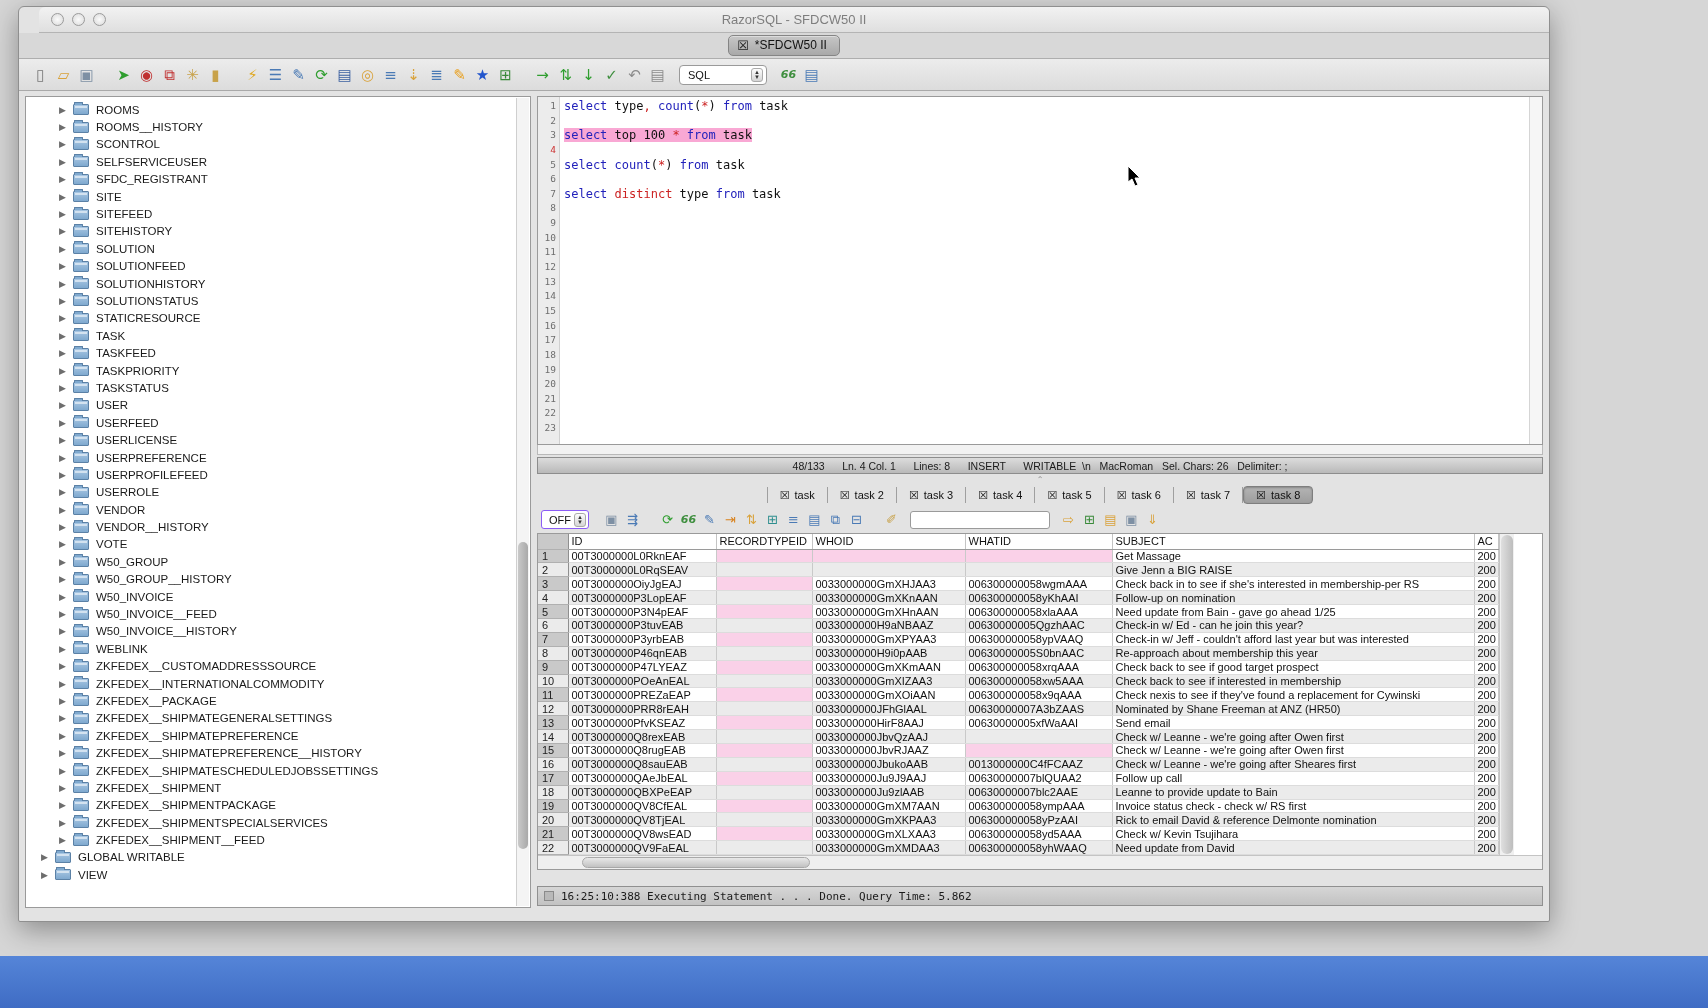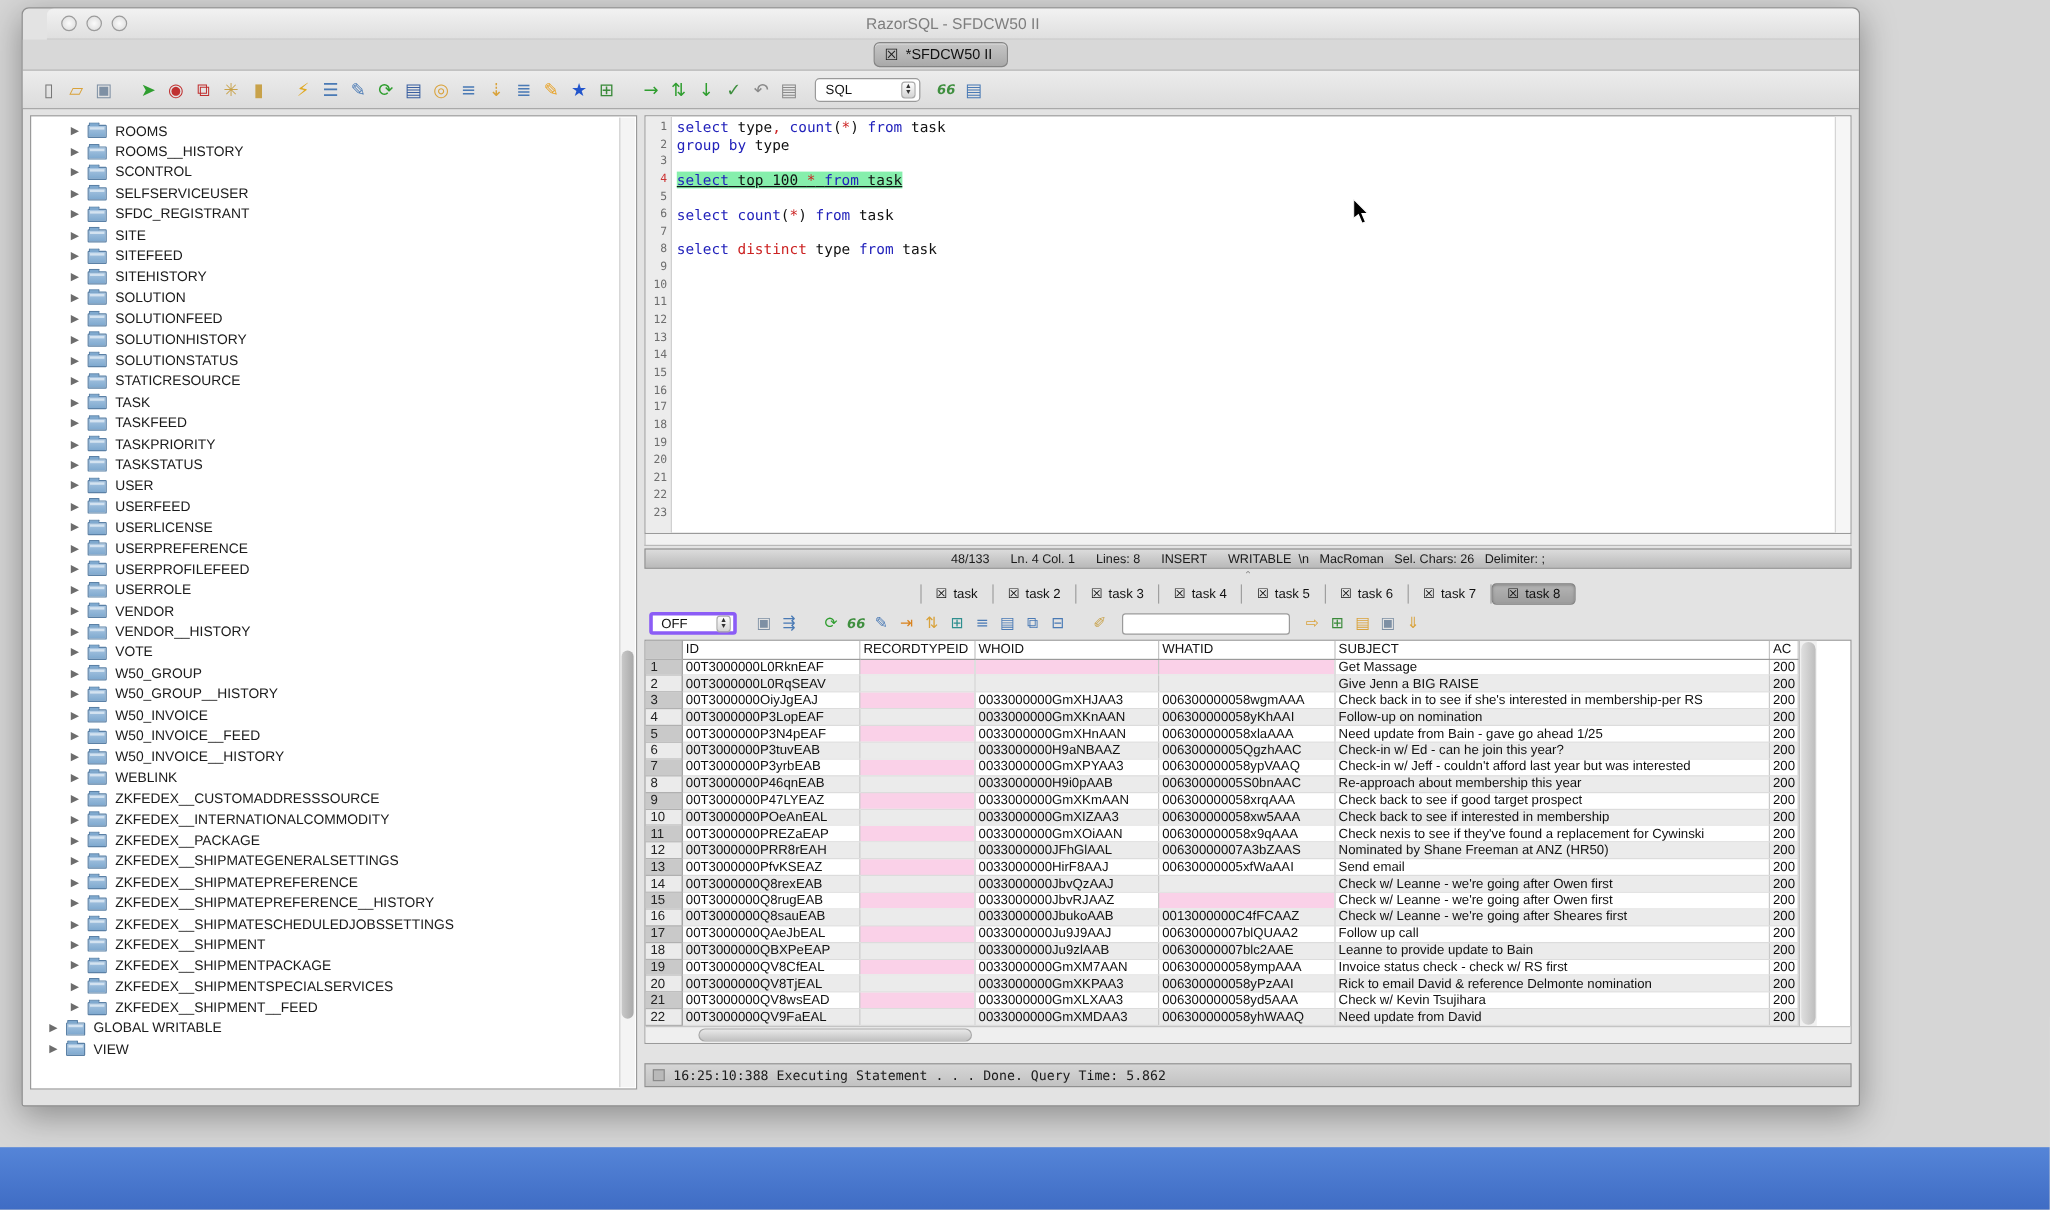--- a/index.html
+++ b/index.html
@@ -45,38 +45,38 @@
   
   .rpane{flex:1;display:flex;flex-direction:column;}
   .editor-wrap{height:349px;background:#fff;border:1px solid #9a9a9a;display:flex;position:relative;overflow:hidden;}
   .gutter{width:22px;background:#ececec;border-right:1px solid #d0d0d0;padding-top:2px;}
   .gnum{height:14.65px;font-family:"DejaVu Sans Mono",monospace;font-size:9.5px;color:#6e6e6e;
     text-align:right;padding-right:3px;line-height:14.65px;}
   .gnum.cur{color:#cc3333;}
   .code{flex:1;padding:2px 0 0 4px;overflow:hidden;}
   .cline{height:14.65px;line-height:14.65px;font-family:"DejaVu Sans Mono",monospace;font-size:12px;white-space:pre;color:#111;}
   .cline .k{color:#2222bb;} .cline .r{color:#cc2222;} .cline .p{color:#111;}
-  .selspan{background:#86efac;text-decoration:underline;}
+  .selspan{background:#f9a8d4;}
   .ed-vtrack{width:13px;background:#f6f6f6;border-left:1px solid #d5d5d5;}
   .ed-hscroll{height:10px;background:#f2f2f2;border:1px solid #b9b9b9;border-top:none;}
   .ed-status{height:17px;margin-top:2px;background:linear-gradient(#dcdcdc,#b9b9b9);border:1px solid #8d8d8d;
     display:flex;align-items:center;justify-content:center;font-size:10.5px;color:#1a1a1a;white-space:pre;}
   .grip{height:10px;display:flex;align-items:center;justify-content:center;color:#8a8a8a;font-size:8px;}
   
   .rtabs{height:22px;display:flex;align-items:center;justify-content:center;gap:0;}
   .rtab{display:flex;align-items:center;gap:5px;padding:2px 12px;font-size:11px;color:#111;
     border-right:1px solid #9f9f9f;cursor:default;}
   .rtab:first-child{border-left:1px solid #9f9f9f;}
   .rtab.sel{background:linear-gradient(#b4b4b4,#9d9d9d);border-radius:4px;border:1px solid #7e7e7e;box-shadow:inset 0 1px 2px rgba(0,0,0,.25);}
   .rtab .bx{font-size:11px;line-height:10px;}
   .res-toolbar{height:27px;display:flex;align-items:center;padding:0 4px;gap:2px;}
   .ric{display:inline-flex;width:21px;height:20px;align-items:center;justify-content:center;font-size:13px;
     font-family:"DejaVu Sans",sans-serif;}
-  .off-combo{display:inline-flex;align-items:center;justify-content:space-between;width:73px;height:19px;background:#fff;
-    border:3px solid #8b5cf6;border-radius:3px;font-size:11px;padding:0 2px 0 7px;color:#111;margin-right:10px;}
+  .off-combo{display:inline-flex;align-items:center;justify-content:space-between;width:48px;height:19px;background:#fff;
+    border:1px solid #8b5cf6;border-radius:3px;font-size:11px;padding:0 2px 0 7px;color:#111;margin-right:10px;}
   .filter-input{width:140px;height:18px;border:1px solid #9a9a9a;border-radius:3px;background:#fff;margin:0 6px;font-size:11px;padding:0 4px;}
   
   .grid-wrap{border:1px solid #9a9a9a;background:#fff;position:relative;display:flex;flex-direction:column;}
   .grid-scroll{display:flex;}
   .grid{border-collapse:collapse;table-layout:fixed;font-size:11px;color:#111;width:960px;}
   .grid th{background:#fff;font-weight:normal;text-align:left;border-right:1px solid #c4c4c4;border-bottom:1px solid #9a9a9a;
     height:15px;padding:0 3px;overflow:hidden;white-space:nowrap;}
   .grid td{height:13.9px;border-right:1px solid #c9c9c9;border-bottom:1px solid #dcdcdc;padding:0 3px;
     overflow:hidden;white-space:nowrap;}
   .grid tr.alt td{background:#ebebeb;}
@@ -415,21 +415,20 @@
             <div class="gnum">17</div>
             <div class="gnum">18</div>
             <div class="gnum">19</div>
             <div class="gnum">20</div>
             <div class="gnum">21</div>
             <div class="gnum">22</div>
             <div class="gnum">23</div>
           </div>
         <div class="code" id="code">
             <div class="cline"><span class="k">select</span><span class="p"> type</span><span class="r">,</span><span class="p"> </span><span class="k">count</span><span class="p">(</span><span class="r">*</span><span class="p">) </span><span class="k">from</span><span class="p"> task</span></div>
-            <div class="cline"><span class="k">group</span><span class="p"> </span><span class="k">by</span><span class="p"> type</span></div>
             <div class="cline">&nbsp;</div>
             <div class="cline"><span class="selspan"><span class="k">select</span><span class="p"> top 100 </span><span class="r">*</span><span class="p"> </span><span class="k">from</span><span class="p"> task</span></span></div>
             <div class="cline">&nbsp;</div>
             <div class="cline"><span class="k">select</span><span class="p"> </span><span class="k">count</span><span class="p">(</span><span class="r">*</span><span class="p">) </span><span class="k">from</span><span class="p"> task</span></div>
             <div class="cline">&nbsp;</div>
             <div class="cline"><span class="k">select</span><span class="p"> </span><span class="r">distinct</span><span class="p"> type </span><span class="k">from</span><span class="p"> task</span></div>
             <div class="cline">&nbsp;</div>
             <div class="cline">&nbsp;</div>
             <div class="cline">&nbsp;</div>
             <div class="cline">&nbsp;</div>

